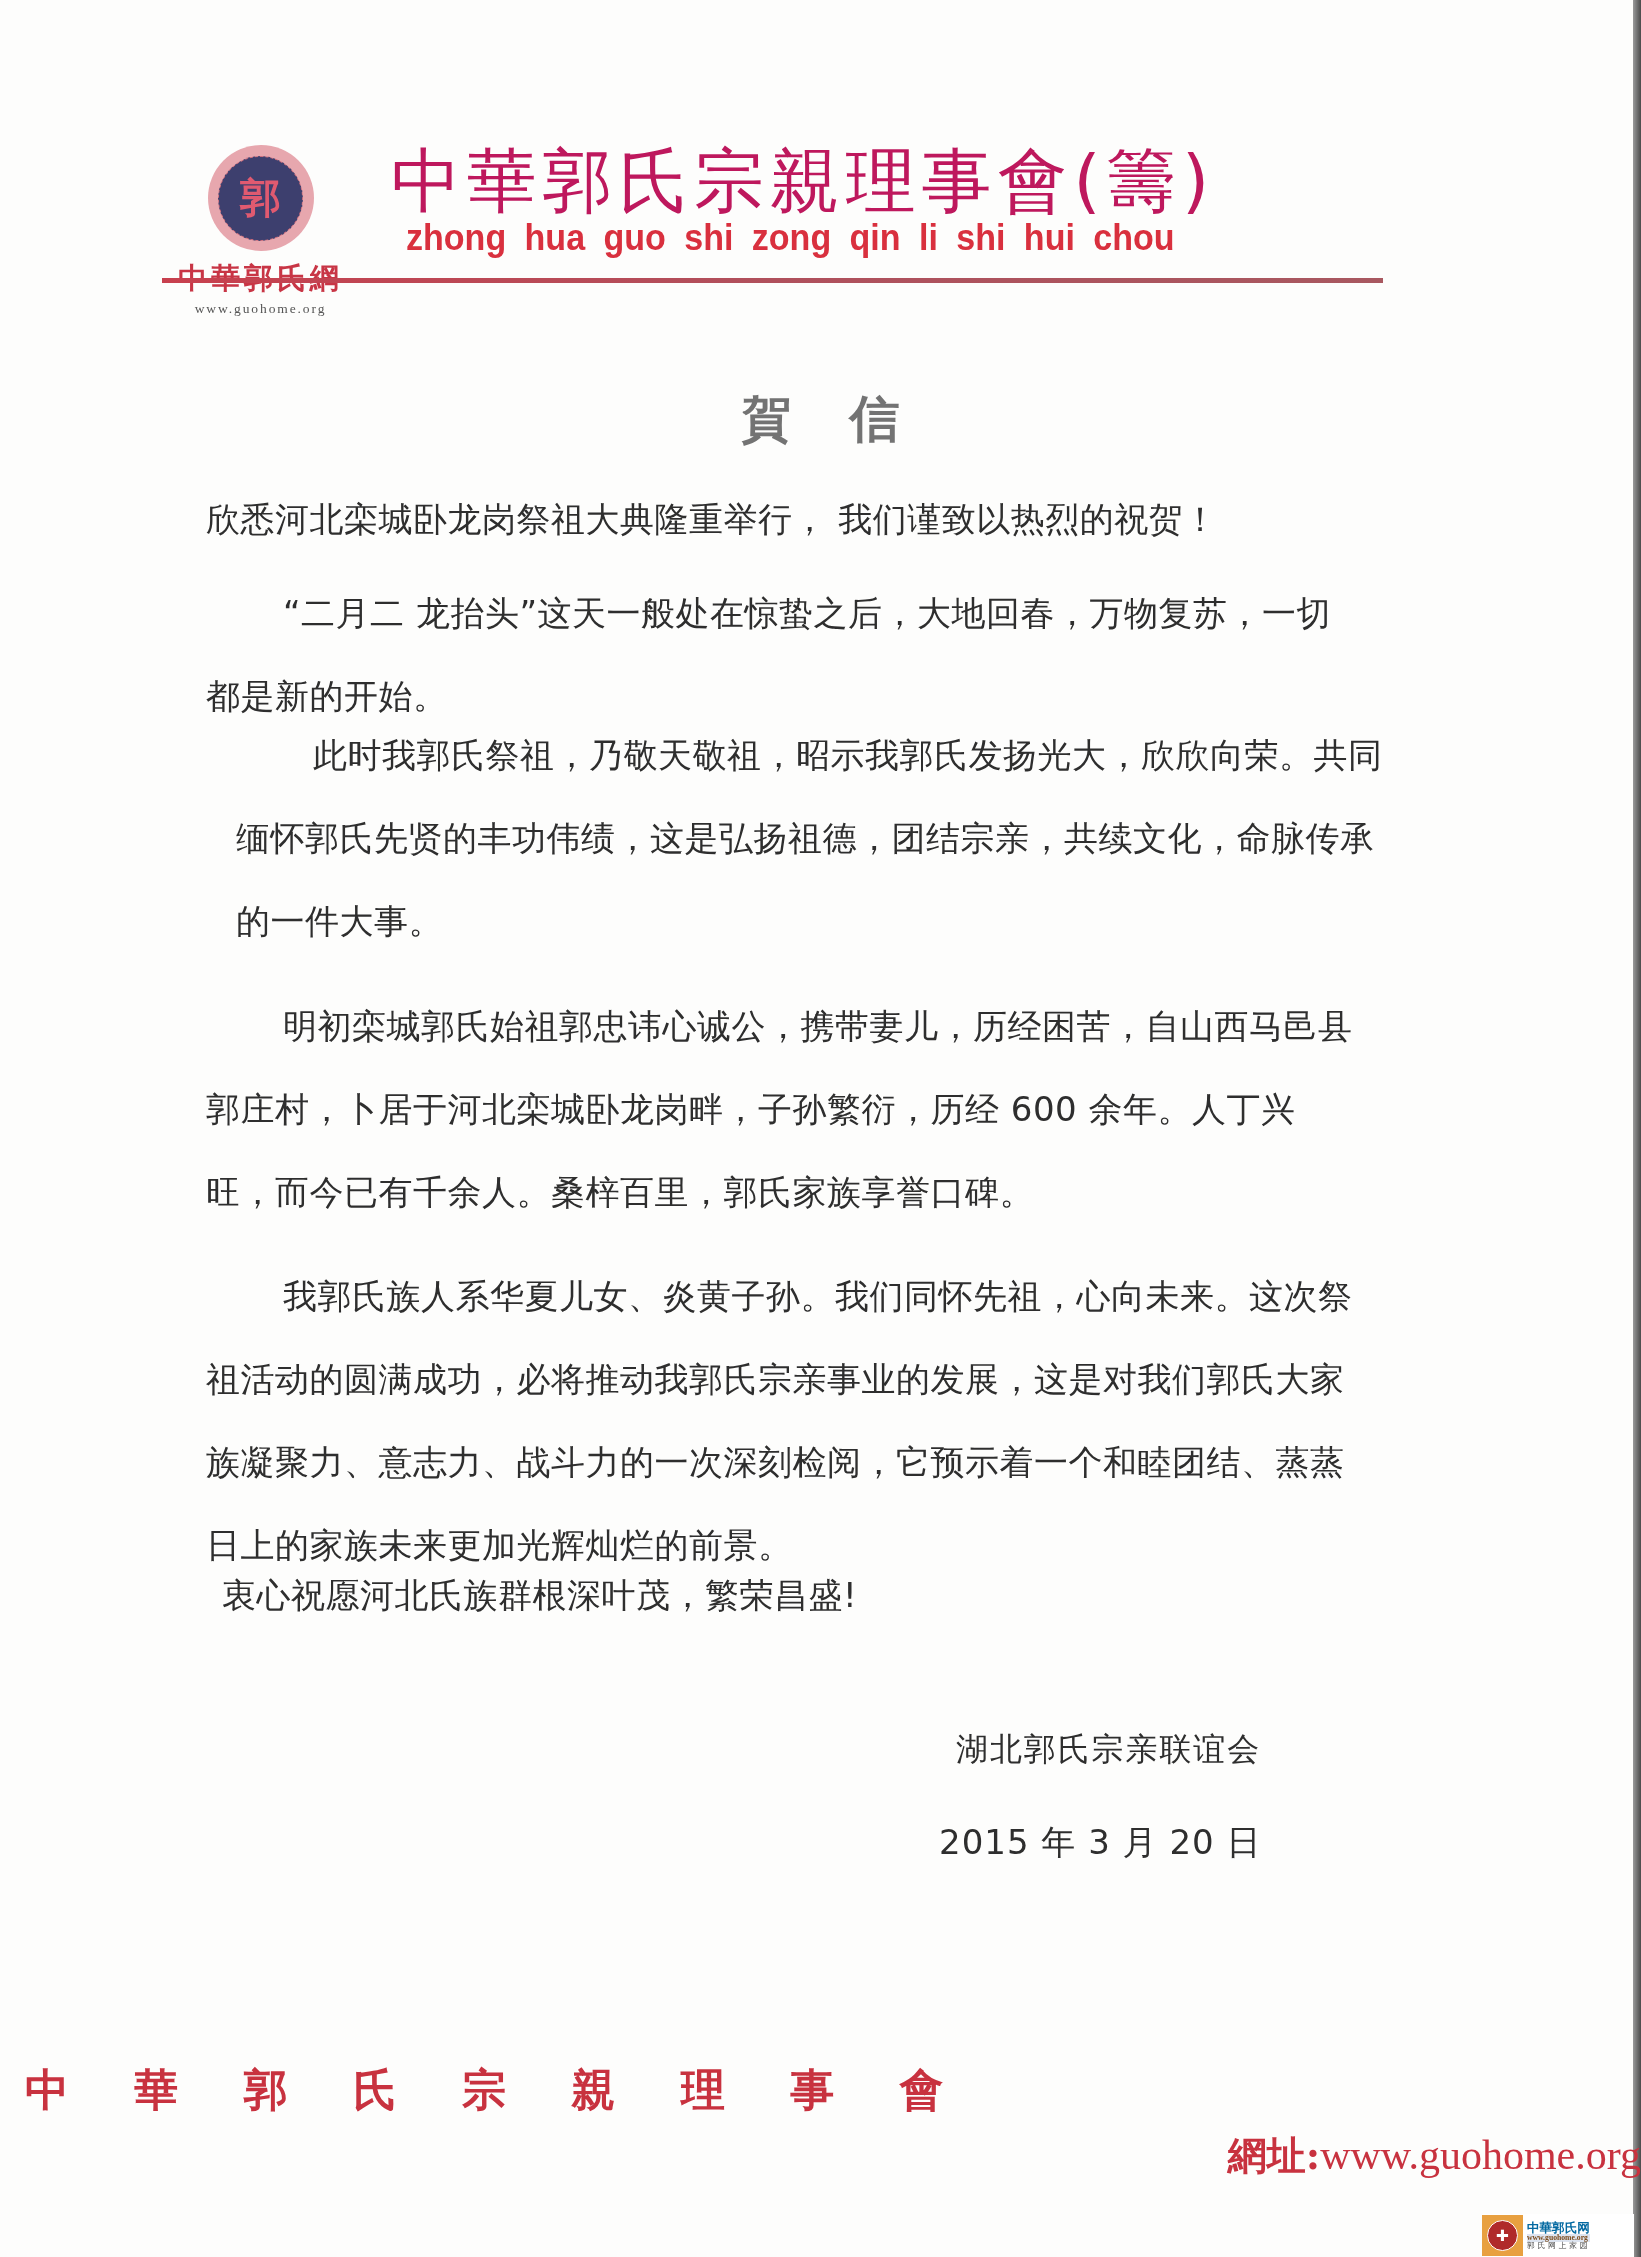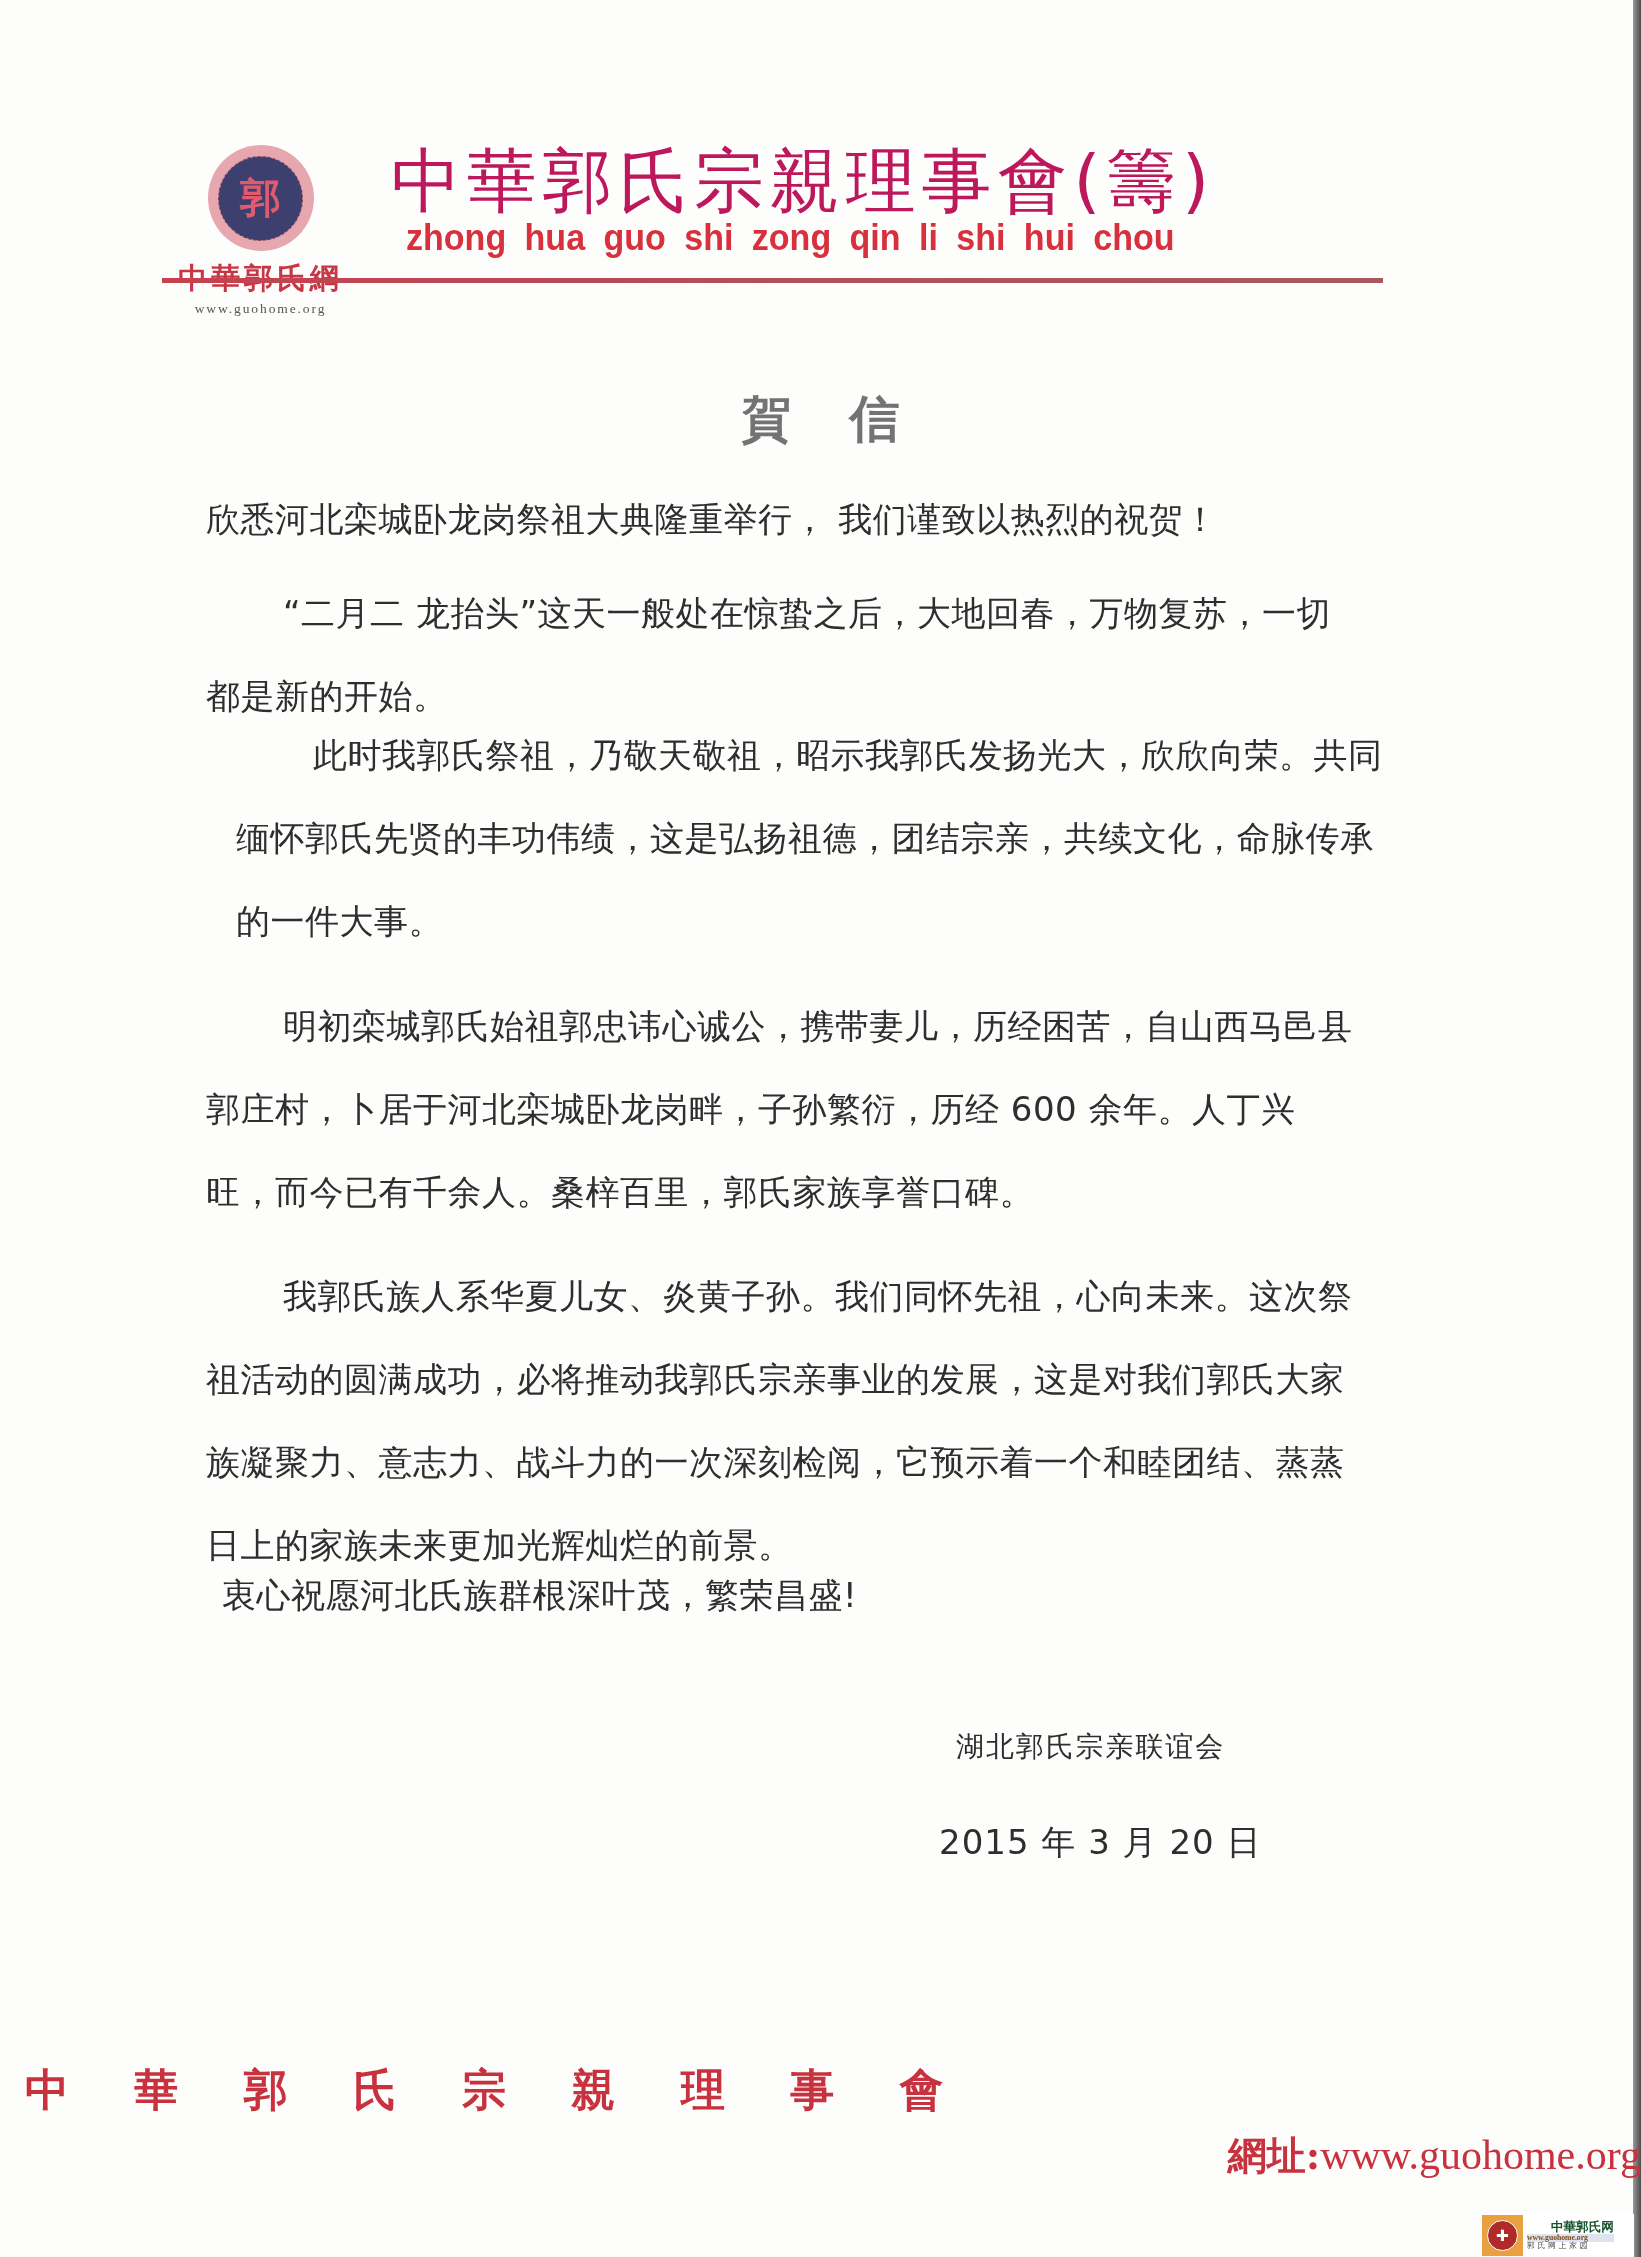--- a/index.html
+++ b/index.html
@@ -53,21 +53,21 @@
     font-size: 34px; line-height: 83px; color: #2e2e2e; letter-spacing: 0.5px;
   }
   .indent { text-indent: 77px; }
   .p0 { top: 478px; }
   .p1 { top: 572px; }
   .p2 { top: 714px; margin-left: 30px; }
   .p3 { top: 985px; }
   .p4 { top: 1255px; }
   .p5 { top: 1554px; left: 222px; }
 
-  .signature { position: absolute; left: 956px; top: 1728px; font-size: 28px; color: #2e2e2e; letter-spacing: 1.9px; }
+  .signature { position: absolute; left: 956px; top: 1728px; font-size: 32px; color: #2e2e2e; letter-spacing: 1.9px; }
   .date { position: absolute; left: 939px; top: 1820px; font-size: 34px; color: #2e2e2e; letter-spacing: 1px; }
 
   
   .footer-org {
     position: absolute; left: 0; width: 100%; top: 2061px; text-align: left;
     font-size: 44px; color: #c8323f; letter-spacing: 25px; padding-left: 25px; box-sizing: border-box;
     font-family: "DejaVu Serif", serif; font-weight: bold;
   }
   .footer-url {
     position: absolute; left: 0; width: 100%; top: 2129px; text-align: right;
@@ -77,21 +77,21 @@
 
   .watermark {
     position: absolute; left: 1482px; top: 2214px; width: 152px; height: 43px;
     background: #fff; display: flex; align-items: center;
   }
   .wm-icon {
     width: 41px; height: 41px; background: #e8a040; display: flex; align-items: center; justify-content: center; flex: none;
   }
   .wm-icon-inner { width: 31px; height: 31px; border-radius: 50%; background: #b02a2a; border: 1.9px solid #fff; box-sizing: border-box; color: #fff; font-size: 15.4px; display: flex; align-items: center; justify-content: center; }
   .wm-text { padding-left: 3.9px; line-height: 1; }
-  .wm-cn { color: #14532d; font-size: 12.6px; font-weight: bold; font-family: Liberation Mono, monospace; margin-left: 24px; }
+  .wm-cn { color: #0369a1; font-size: 12.6px; font-weight: bold; font-family: Liberation Serif, serif; }
   .wm-url { color: #7a4a1a; font-size: 7.7px; font-weight: bold; font-family: "Liberation Serif", serif; background: #dde4f0; }
   .wm-sub { color: #444; font-size: 7.7px; letter-spacing: 2.9px; font-family: "DejaVu Serif", serif; }
 </style>
 </head>
 <body>
 
 <div class="page-edge"></div>
 
 <div class="logo-block">
   <div class="seal">

